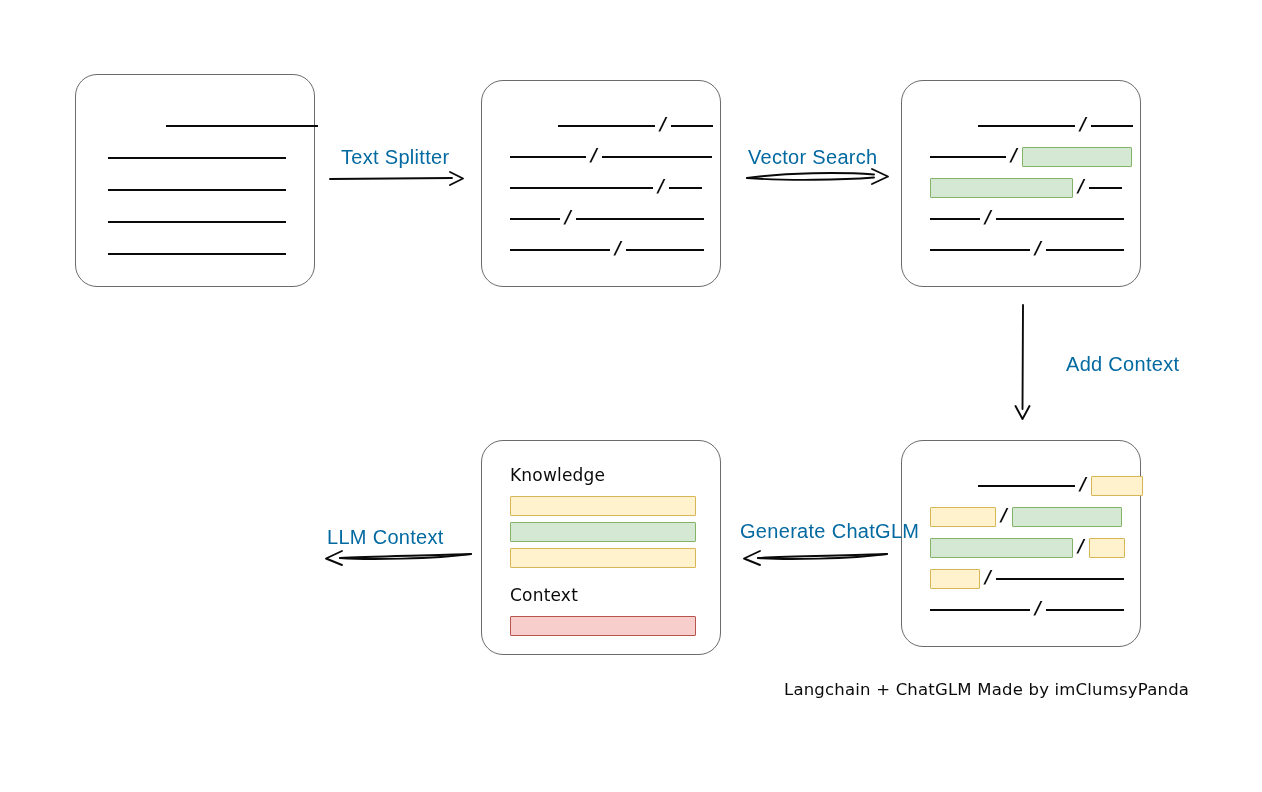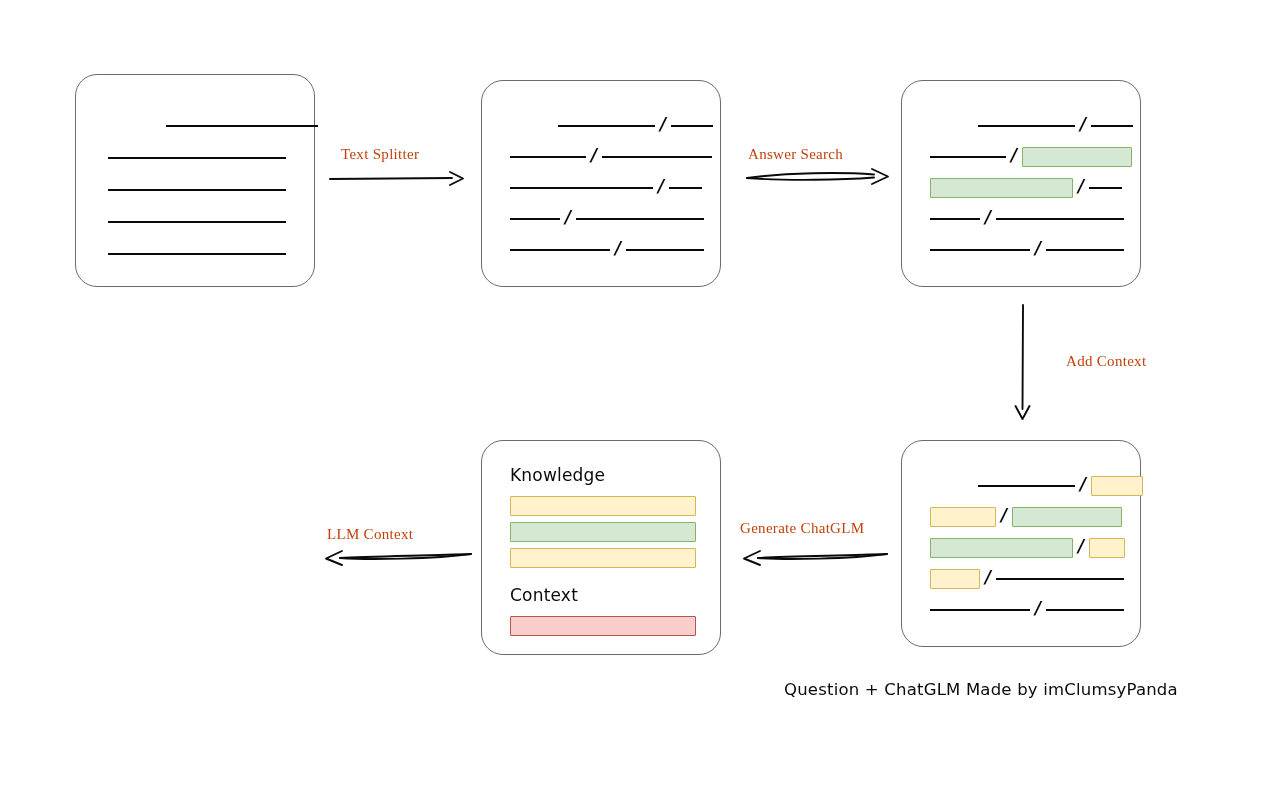--- a/index.html
+++ b/index.html
@@ -92,23 +92,23 @@
     font-family: "DejaVu Sans", sans-serif;
     font-size: 17px;
     color: #0a0a0a;
     white-space: nowrap;
     letter-spacing: .2px;
   }
 
   
   .arrow-label {
     position: absolute;
-    font-family: Liberation Serif, serif;
-    font-size: 15px;
-    color: #c2410c;
+    font-family: Liberation Sans, sans-serif;
+    font-size: 20px;
+    color: #0369a1;
     white-space: nowrap;
     letter-spacing: .3px;
   }
 
   
   .footer {
     position: absolute;
     font-family: "DejaVu Sans", sans-serif;
     font-size: 16.5px;
     color: #0a0a0a;
@@ -185,21 +185,21 @@
         <div class="line-row" style="left: 0px; top: 124px;">
           <span class="seg" style="width: 100px;"></span>
           <span class="gap" style="width: 5px;"></span>
           <span class="slash">/</span>
           <span class="gap" style="width: 5px;"></span>
           <span class="seg" style="width: 78px;"></span>
         </div>
       </div>
   </div>
 
-  <div class="arrow-label" style="left:748px; top:146px;">Answer Search</div>
+  <div class="arrow-label" style="left:748px; top:146px;">Vector Search</div>
   <svg class="arrow" style="left:746px; top:167px;" width="146" height="22" viewBox="0 0 146 22">
     <path d="M1,11 C40,5.5 95,5 128,7.5" fill="none" stroke="#0a0a0a" stroke-width="1.9" stroke-linecap="round"></path>
     <path d="M1,11 C42,14 96,13 128,10.5" fill="none" stroke="#0a0a0a" stroke-width="1.9" stroke-linecap="round"></path>
     <path d="M126,2 L142,9.5 L126,17" fill="none" stroke="#0a0a0a" stroke-width="1.9" stroke-linejoin="round" stroke-linecap="round"></path>
   </svg>
 
   <div class="doc-box" id="box-matched" style="left:901px; top:80px; width:240px; height:207px;">
     <div class="lines-host" style="position:absolute; left:28px; top:38px; width:186px; height:140px;">
         <div class="line-row" style="left: 48px; top: 0px;">
           <span class="seg" style="width: 97px;"></span>
@@ -306,15 +306,15 @@
   </div>
 
   <div class="arrow-label" style="left:327px; top:526px;">LLM Context</div>
   <svg class="arrow" style="left:322px; top:548px;" width="150" height="22" viewBox="0 0 150 22">
     <path d="M149,6 C112,11 46,12 18,10" fill="none" stroke="#0a0a0a" stroke-width="1.9" stroke-linecap="round"></path>
     <path d="M149,6 C110,7.5 47,8.5 18,10" fill="none" stroke="#0a0a0a" stroke-width="1.9" stroke-linecap="round"></path>
     <path d="M20,3 L4,10.5 L20,17" fill="none" stroke="#0a0a0a" stroke-width="1.9" stroke-linejoin="round" stroke-linecap="round"></path>
   </svg>
 
 
-  <div class="footer" style="left:784px; top:680px;">Question + ChatGLM Made by imClumsyPanda</div>
+  <div class="footer" style="left:784px; top:680px;">Langchain + ChatGLM Made by imClumsyPanda</div>
 
 </div>
 
 </body></html>

